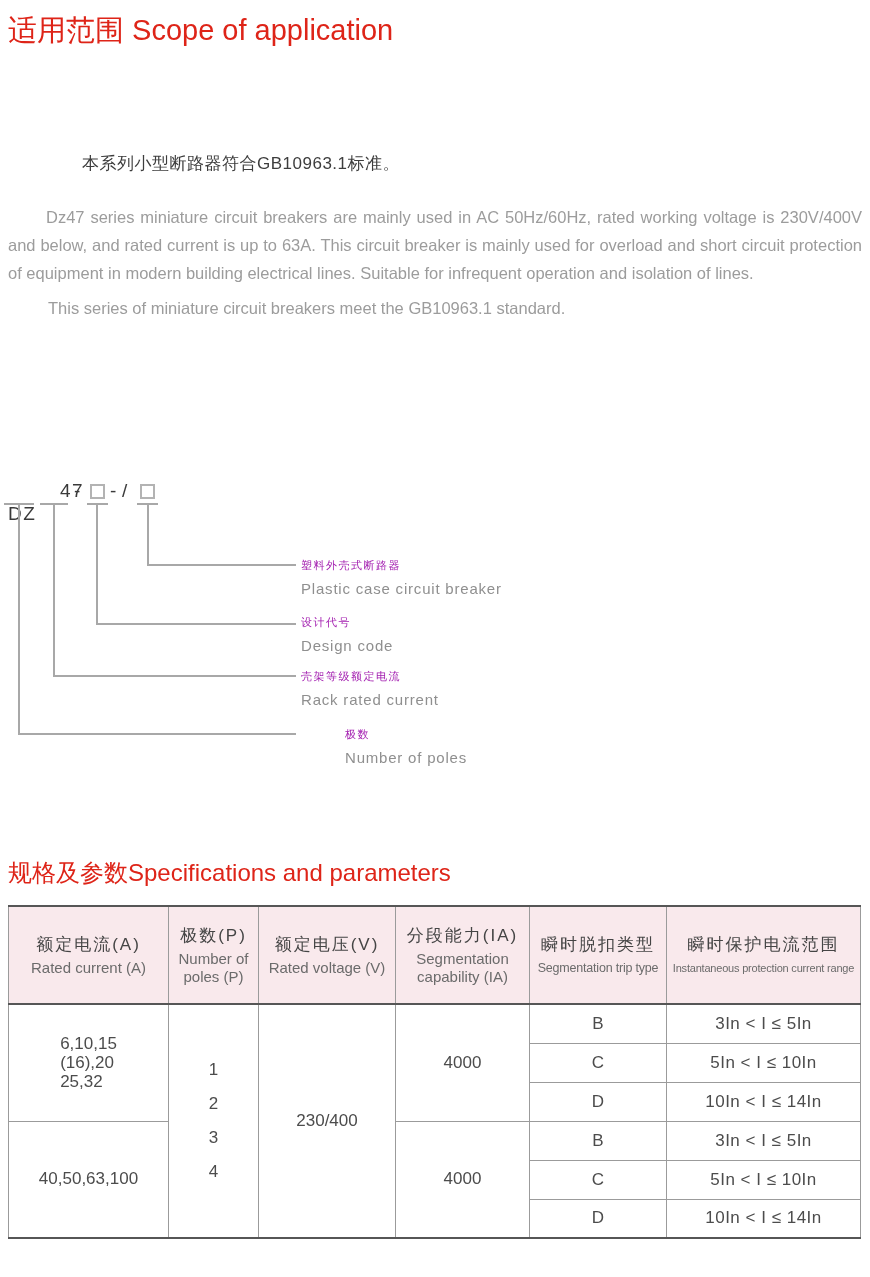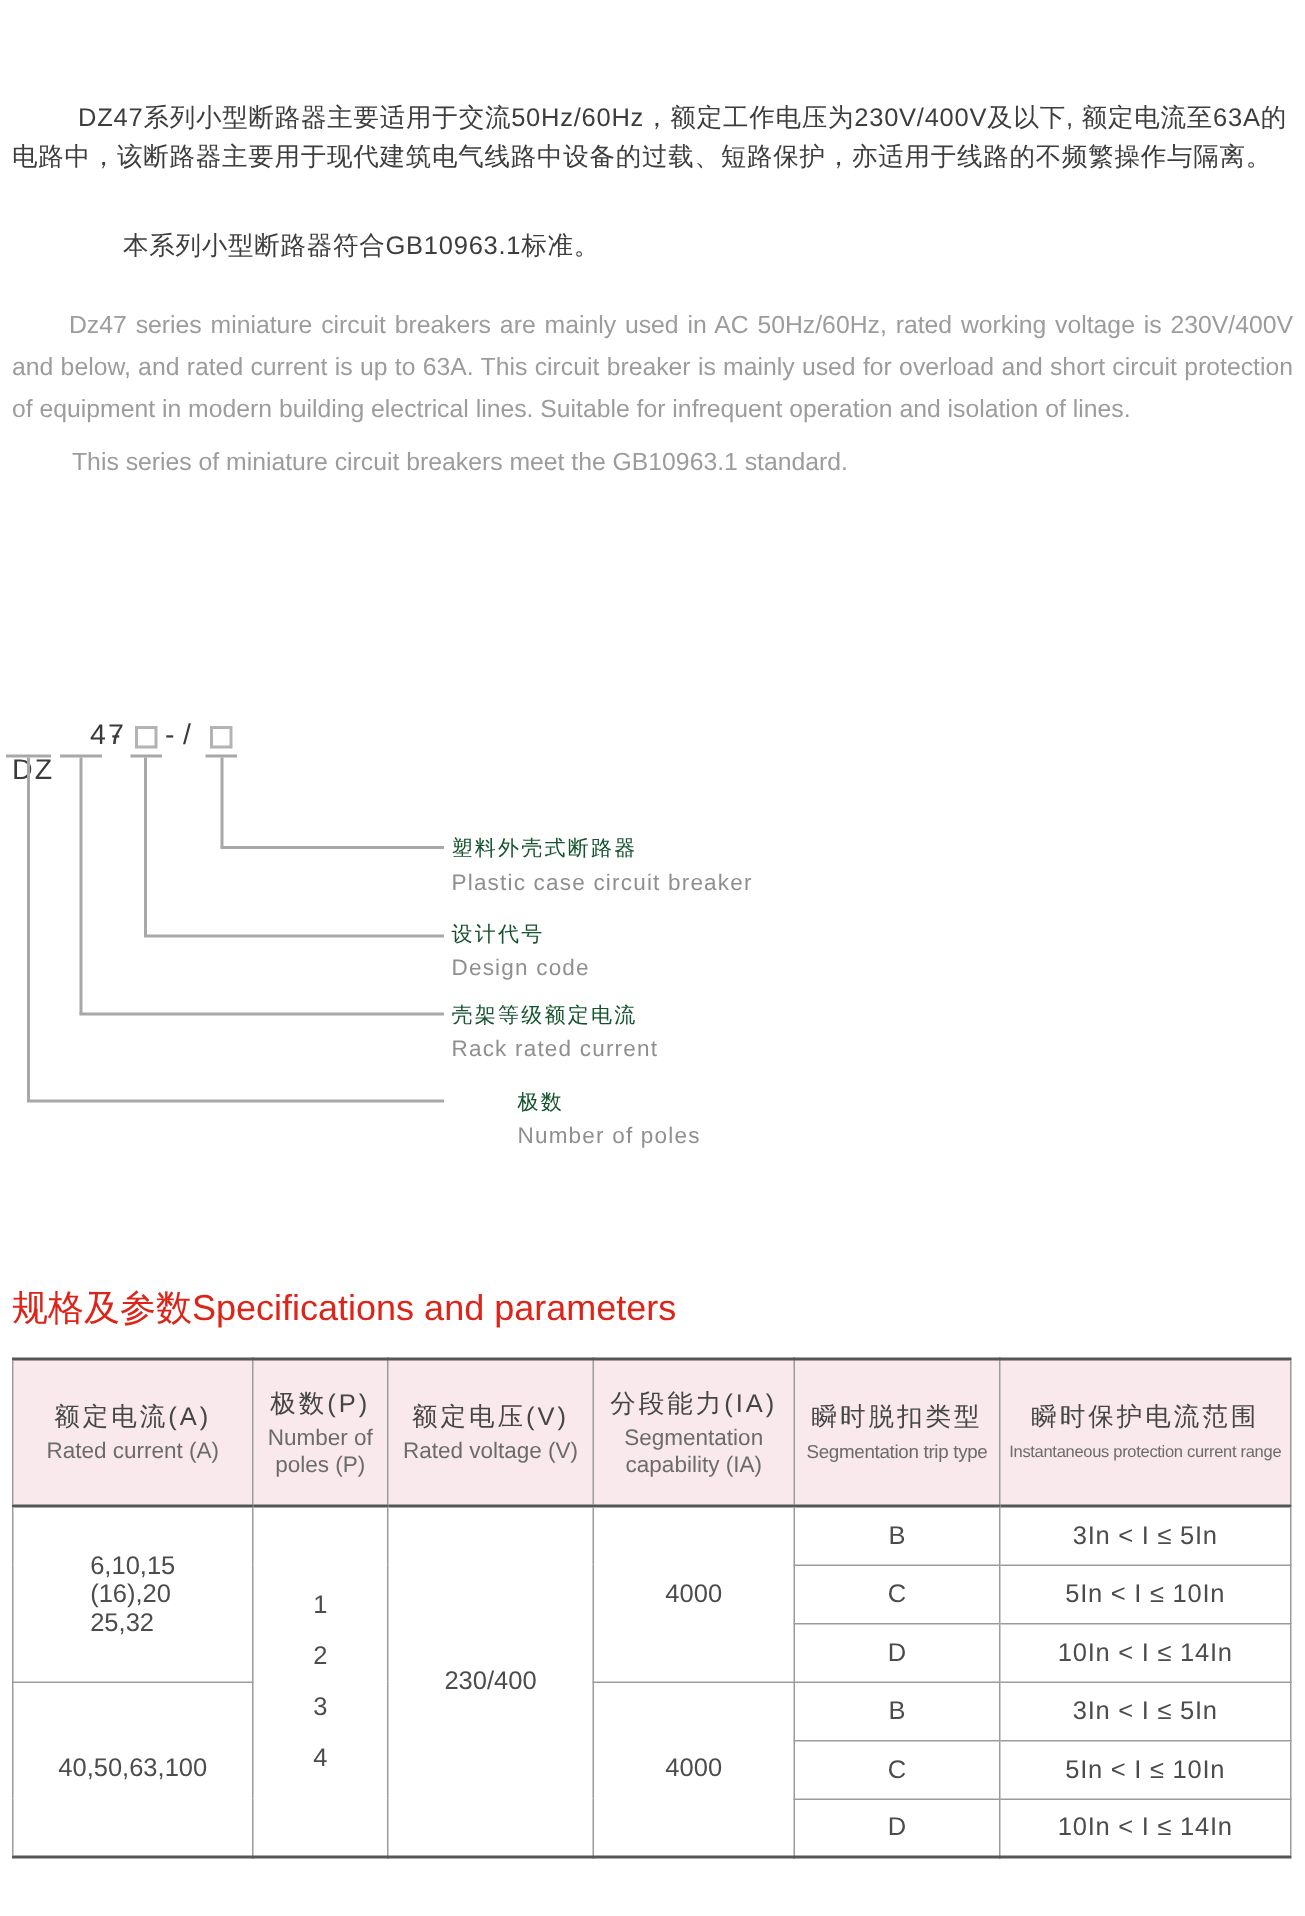--- a/index.html
+++ b/index.html
@@ -36,21 +36,21 @@
   }
   .note-en { margin:0; color:#9c9c9c; font-size:16.5px; }
 
   
   .code-token { position:absolute; font-size:19px; line-height:20px; color:#3a3a3a; letter-spacing:1.5px; }
   .blank-box  { position:absolute; width:15px; height:15px; border:2px solid #b3b3b3; background:#fff; }
   .tick  { position:absolute; height:2px; background:#a8a8a8; }
   .vline { position:absolute; width:2px;  background:#a8a8a8; }
   .hline { position:absolute; height:2px; background:#a8a8a8; }
   .diag-label { position:absolute; left:301px; }
-  .diag-label .cn { font-size:14px; color:#14532d; letter-spacing:1.5px; line-height:22px; }
+  .diag-label .cn { font-size:11px; color:#a21caf; letter-spacing:1.5px; line-height:22px; }
   .diag-label .en { font-size:15px; color:#8f8f8f; letter-spacing:.8px; line-height:21px; margin-top:2px; }
 
   
   table.spec {
     position:absolute; left:8px; top:905px; width:852px;
     border-collapse: collapse; table-layout: fixed;
   }
   table.spec th, table.spec td { border:1px solid #9b9b9b; padding:0;margin-left:34px; }
   table.spec { border-top:2px solid #565656; border-bottom:2px solid #565656; }
   table.spec thead th {
@@ -72,22 +72,22 @@
   .pre { white-space: pre-line; }
   .current-block { display:inline-block; text-align:left; white-space:pre-line; line-height:19px; }
   .poles-cell { line-height:34px; }
   .range-cell { letter-spacing:.5px; }
 </style>
 </head>
 <body>
 
 <div class="page">
 
-
-  <p class="para-cn abs" style="left:8px; top:66px; width:850px;">DZ47系列小型断路器主要适用于交流50Hz/60Hz，额定工作电压为230V/400V及以下, 额定电流至63A的电路中，该断路器主要用于现代建筑电气线路中设备的过载、短路保护，亦适用于线路的不频繁操作与隔离。</p>
+  <h1 class="sec-heading h-big abs" style="left:8px; top:12px;">适用范围 Scope of application</h1>
+
 
   <p class="note-cn abs" style="left:82px; top:152px;">本系列小型断路器符合GB10963.1标准。</p>
 
   <p class="para-en abs" style="left:8px; top:203px; width:854px;">Dz47 series miniature circuit breakers are mainly used in AC 50Hz/60Hz, rated working voltage is 230V/400V and below, and rated current is up to 63A. This circuit breaker is mainly used for overload and short circuit protection of equipment in modern building electrical lines. Suitable for infrequent operation and isolation of lines.</p>
 
   <p class="note-en abs" style="left:48px; top:299px;">This series of miniature circuit breakers meet the GB10963.1 standard.</p>
 
 
   <div class="abs" style="left:0; top:0; width:870px; height:0;">
 

